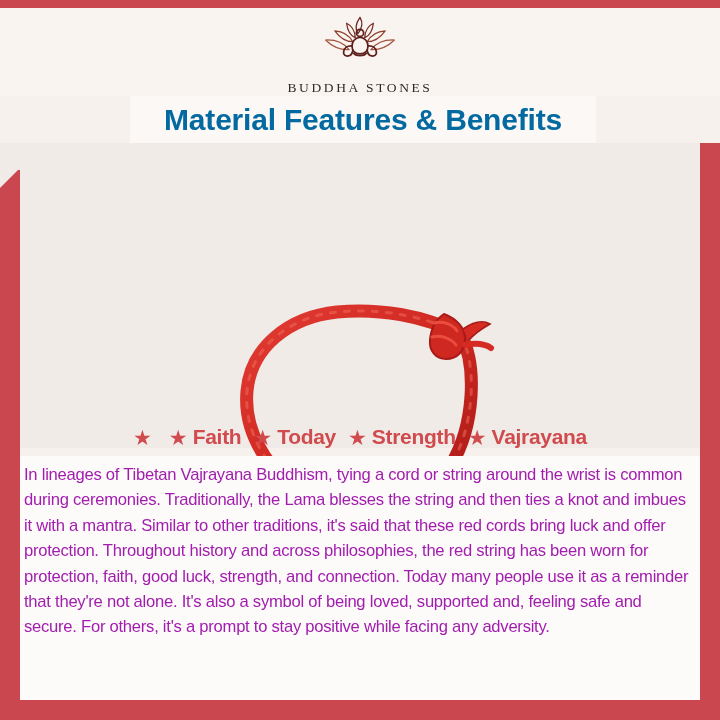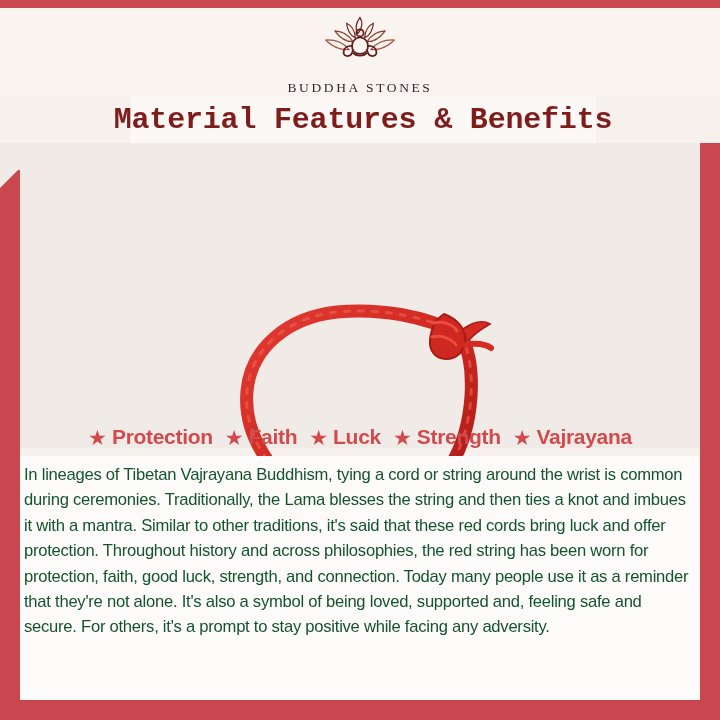--- a/index.html
+++ b/index.html
@@ -66,24 +66,23 @@
     width: 466px;
     height: 47px;
     background: #fcf8f5;
     display: flex;
     align-items: center;
     justify-content: center;
   }
   .title-text {
     font-size: 30px;
     font-weight: bold;
-    color: #7f1d1d;
+    color: #0369a1;
     letter-spacing: -0.2px;
     white-space: nowrap;
-    font-family: Liberation Mono, monospace;
   }
 
   
   .stage {
     position: absolute;
     left: 0;
     top: 143px;
     width: 720px;
     height: 305px;
     background: #f0ebe7;
@@ -187,21 +186,21 @@
     top: 456px;
     width: 680px;
     height: 244px;
     background: #fdfbf9;
     box-sizing: border-box;
     padding: 6px 10px 0 4px;
   }
   .copy-text {
     font-size: 16.6px;
     line-height: 25.4px;
-    color: #14532d;
+    color: #a21caf;
     letter-spacing: -0.25px;
     text-align: left;
     margin: 0;
     font-stretch: condensed;
   }
 </style>
 </head>
 <body>
 
 <div id="page">
@@ -256,29 +255,28 @@
   </div>
 
   <div class="left-bar"></div>
   <div class="right-bar"></div>
   <div class="bottom-bar"></div>
 
 
   <div class="benefits">
     <div class="benefit">
       <span class="star">★</span>
-      <span class="benefit-label">Protection</span>
     </div>
     <div class="benefit">
       <span class="star">★</span>
       <span class="benefit-label">Faith</span>
     </div>
     <div class="benefit">
       <span class="star">★</span>
-      <span class="benefit-label">Luck</span>
+      <span class="benefit-label">Today</span>
     </div>
     <div class="benefit">
       <span class="star">★</span>
       <span class="benefit-label">Strength</span>
     </div>
     <div class="benefit">
       <span class="star">★</span>
       <span class="benefit-label">Vajrayana</span>
     </div>
   </div>

